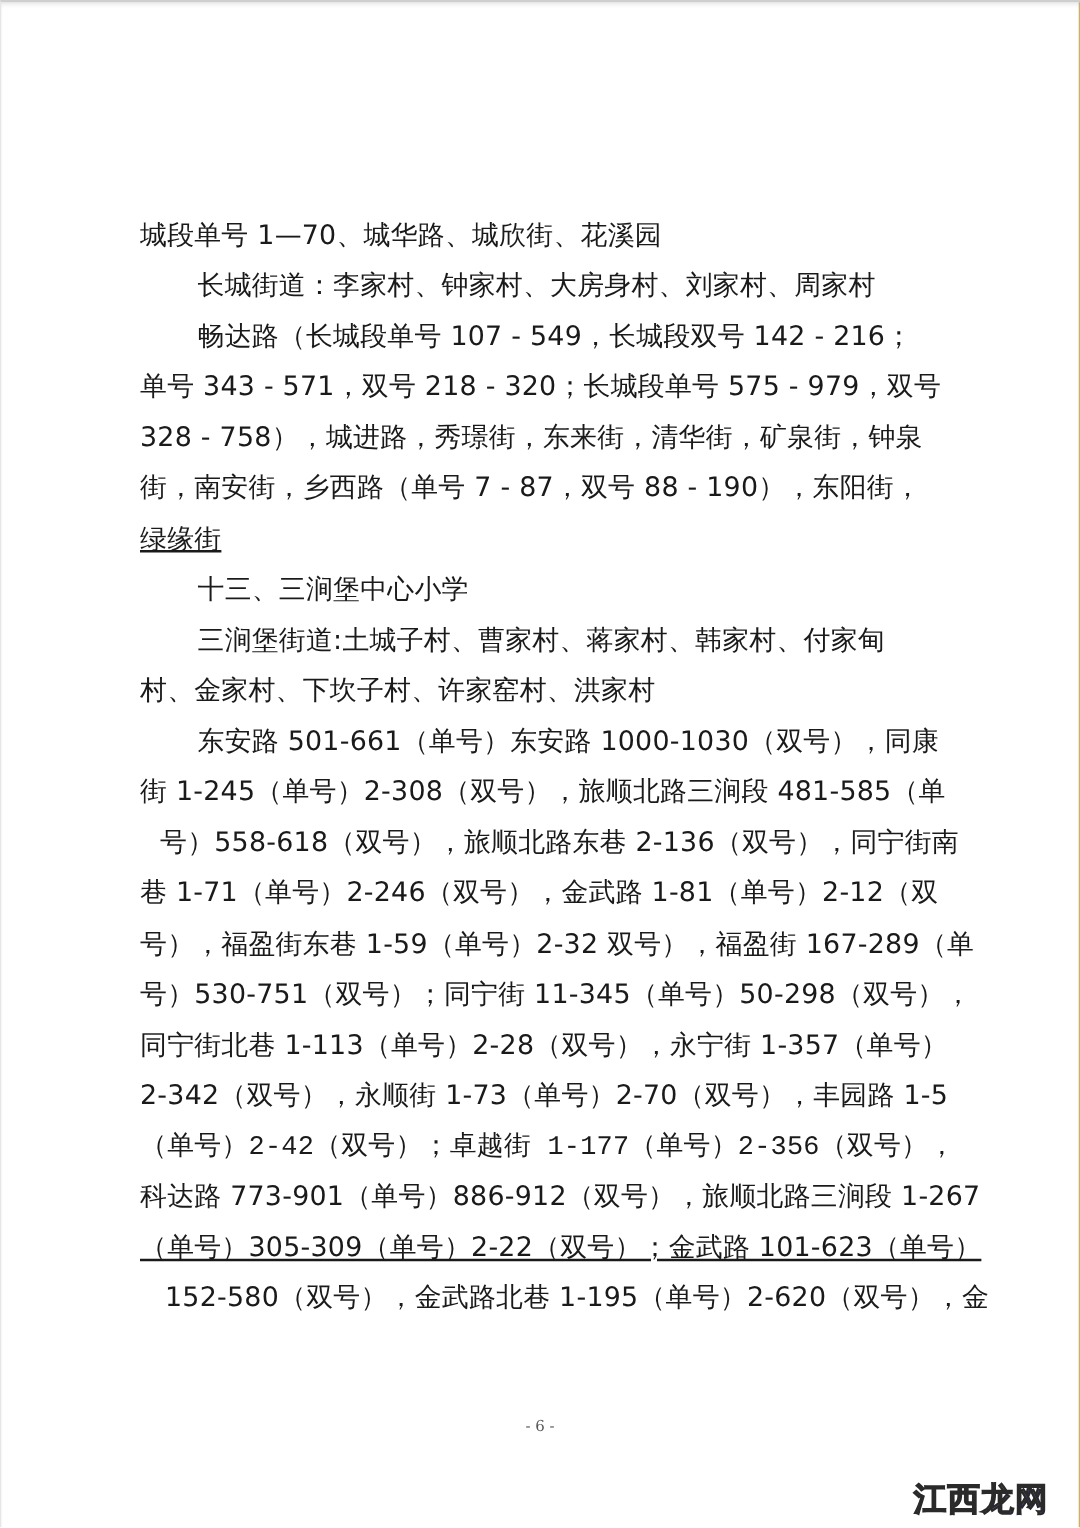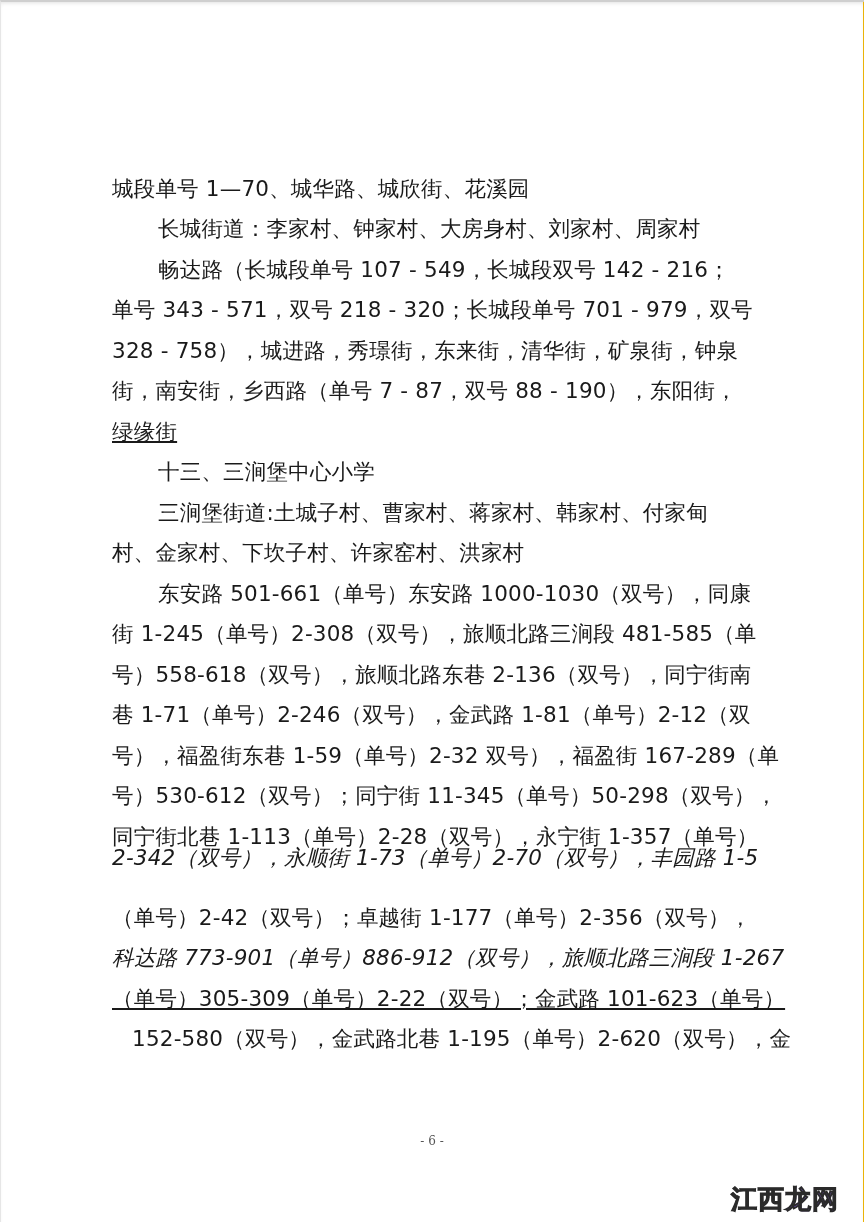--- a/index.html
+++ b/index.html
@@ -63,37 +63,37 @@
     }
   </style>
 </head>
 <body>
 
 <div class="page">
   <div id="lines">
       <div class="line" style="top: 173px;">城段单号 1—70、城华路、城欣街、花溪园</div>
       <div class="line indent" style="top: 213px;">长城街道：李家村、钟家村、大房身村、刘家村、周家村</div>
       <div class="line indent" style="top: 254px; text-align: center;">畅达路（长城段单号  107 - 549，长城段双号  142 - 216；</div>
-      <div class="line" style="top: 294px;">单号 343 - 571，双号 218 - 320；长城段单号 701 - 979，双号</div>
+      <div class="line" style="top: 294px;">单号 343 - 571，双号 218 - 320；长城段单号 575 - 979，双号</div>
       <div class="line" style="top: 335px;">328 - 758），城进路，秀璟街，东来街，清华街，矿泉街，钟泉</div>
       <div class="line" style="top: 375px;">街，南安街，乡西路（单号 7 - 87，双号 88 - 190），东阳街，</div>
       <div class="line" style="top: 416px; text-decoration: underline;">绿缘街</div>
       <div class="line indent" style="top: 456px;">十三、三涧堡中心小学</div>
       <div class="line indent" style="top: 497px;">三涧堡街道:土城子村、曹家村、蒋家村、韩家村、付家甸</div>
       <div class="line" style="top: 537px; text-align: right;">村、金家村、下坎子村、许家窑村、洪家村</div>
       <div class="line indent" style="top: 578px;">东安路 501-661（单号）东安路 1000-1030（双号），同康</div>
       <div class="line" style="top: 618px;">街 1-245（单号）2-308（双号），旅顺北路三涧段 481-585（单</div>
-      <div class="line" style="top: 659px;">号）558-618（双号），旅顺北路东巷 2-136（双号），同宁街南</div>
+      <div class="line" style="top: 659px; margin-left: 16px;">号）558-618（双号），旅顺北路东巷 2-136（双号），同宁街南</div>
       <div class="line" style="top: 699px;">巷 1-71（单号）2-246（双号），金武路 1-81（单号）2-12（双</div>
       <div class="line" style="top: 740px;">号），福盈街东巷 1-59（单号）2-32 双号），福盈街 167-289（单</div>
-      <div class="line" style="top: 780px;">号）530-612（双号）；同宁街 11-345（单号）50-298（双号），</div>
+      <div class="line" style="top: 780px;">号）530-751（双号）；同宁街 11-345（单号）50-298（双号），</div>
       <div class="line" style="top: 821px;">同宁街北巷 1-113（单号）2-28（双号），永宁街 1-357（单号）</div>
-      <div class="line" style="top: 842px; font-style: italic;">2-342（双号），永顺街 1-73（单号）2-70（双号），丰园路 1-5</div>
-      <div class="line" style="top: 902px;">（单号）2-42（双号）；卓越街  1-177（单号）2-356（双号），</div>
-      <div class="line" style="top: 942px; font-style: italic;">科达路 773-901（单号）886-912（双号），旅顺北路三涧段 1-267</div>
+      <div class="line" style="top: 861px;">2-342（双号），永顺街 1-73（单号）2-70（双号），丰园路 1-5</div>
+      <div class="line" style="top: 902px; font-family: Liberation Mono, monospace;">（单号）2-42（双号）；卓越街  1-177（单号）2-356（双号），</div>
+      <div class="line" style="top: 942px;">科达路 773-901（单号）886-912（双号），旅顺北路三涧段 1-267</div>
       <div class="line" style="top: 983px; text-decoration: underline;">（单号）305-309（单号）2-22（双号）；金武路 101-623（单号）</div>
       <div class="line" style="top: 1023px; margin-left: 20px;">152-580（双号），金武路北巷 1-195（单号）2-620（双号），金</div>
     </div>
   <div class="pagenum">- 6 -</div>
   <div class="watermark">
     <span class="wm-a">江西</span><span class="wm-b">龙网</span>
   </div>
 </div>
 
 </body></html>

